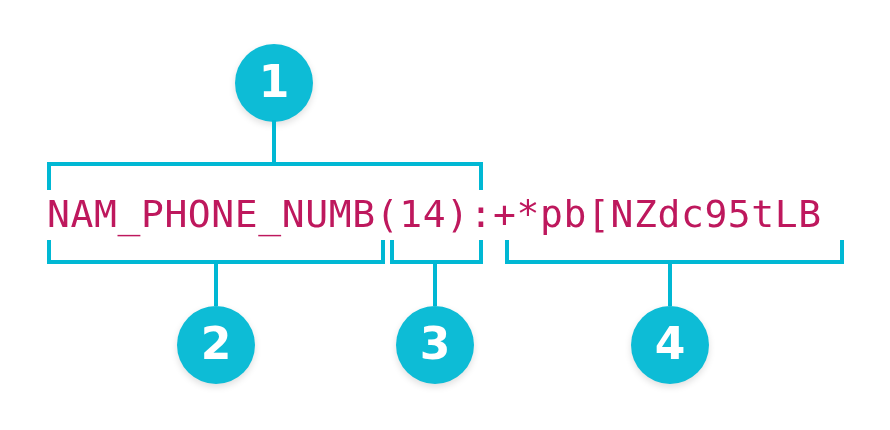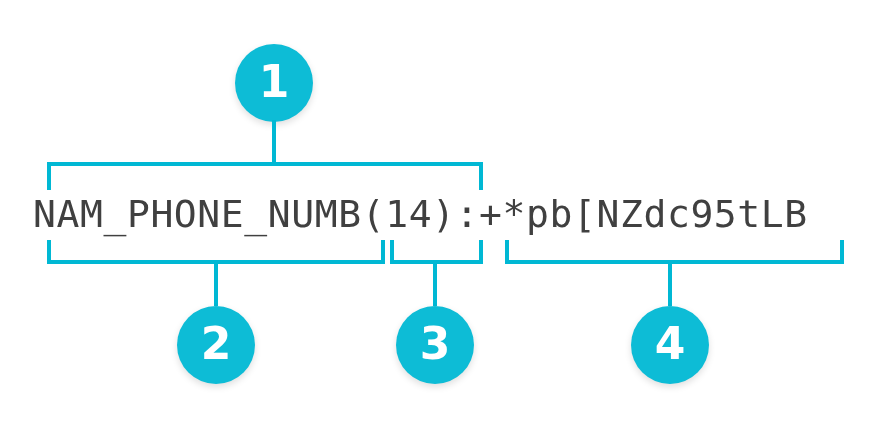--- a/index.html
+++ b/index.html
@@ -16,29 +16,29 @@
   #stage {
     position: relative;
     width: 890px;
     height: 430px;
     background: #ffffff;
   }
 
   
   .code-line {
     position: absolute;
-    left: 33px;
+    left: 47px;
     top: 188px;
     width: 797px;
     height: 52px;
     font-family: "DejaVu Sans Mono", "Liberation Mono", monospace;
     font-size: 38px;
     line-height: 52px;
     letter-spacing: 0.6px;
-    color: #404040;
+    color: #be185d;
     white-space: pre;
     font-weight: 400;
   }
 
   
   .bracket {
     position: absolute;
     box-sizing: border-box;
     border-color: #00b8d4;
     border-style: solid;

